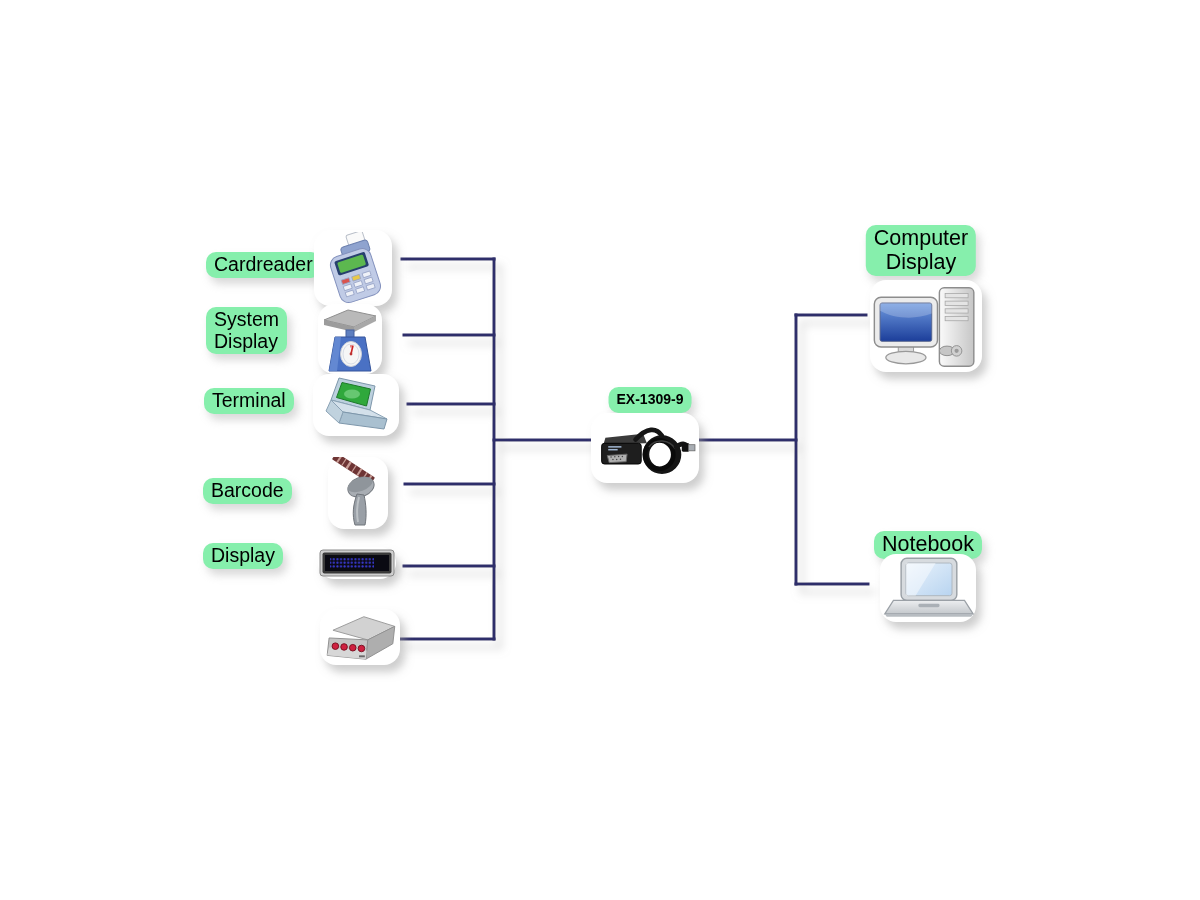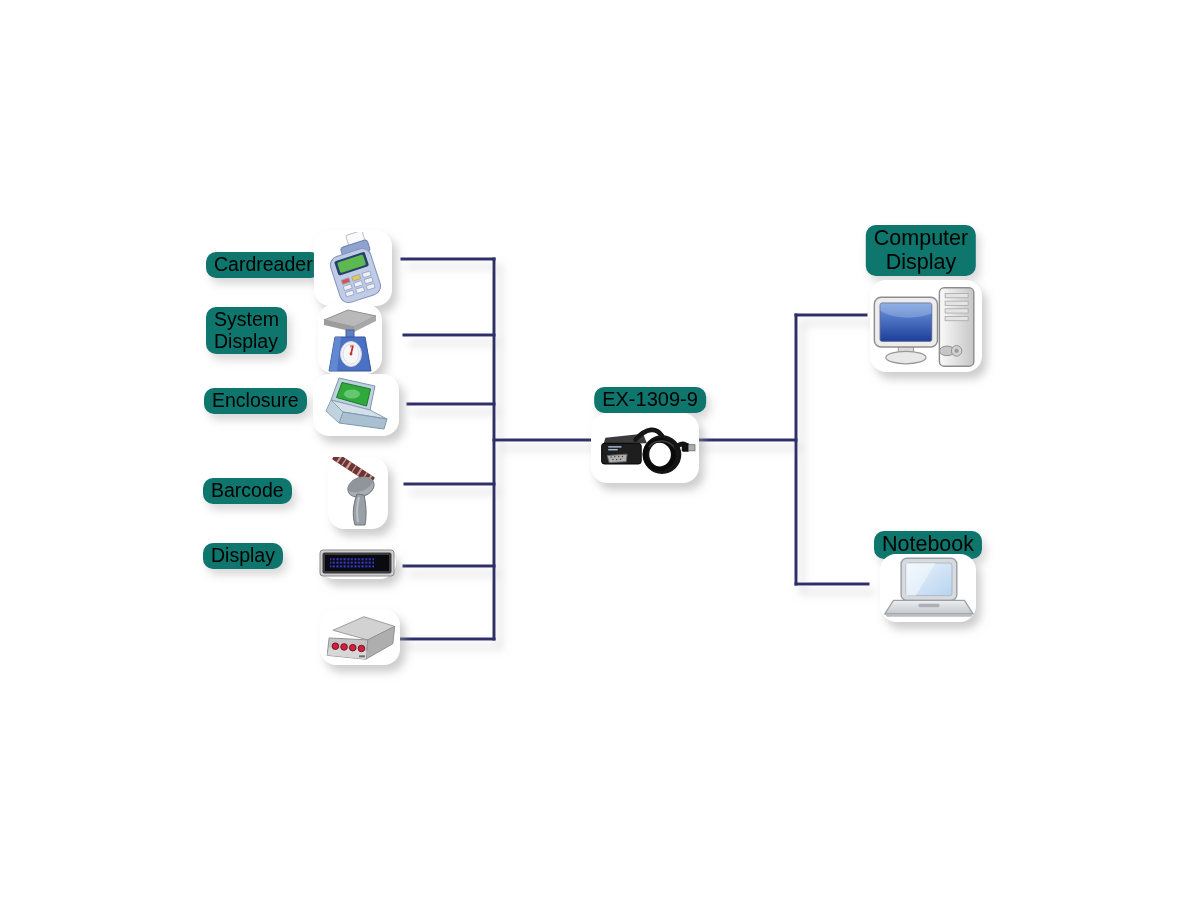--- a/index.html
+++ b/index.html
@@ -2,27 +2,27 @@
 <html><head>
 <meta charset="utf-8">
 <style>
   html,body{margin:0;padding:0;background:#fff;}
   .canvas{position:relative;width:1200px;height:900px;background:#ffffff;overflow:hidden;
           font-family:"Liberation Sans",sans-serif;color:#000;}
   .wires{position:absolute;left:0;top:0;}
   .sticker{position:absolute;background:#fff;border-radius:16px;
            box-shadow:5px 7px 9px rgba(158,158,158,.5);
            display:flex;align-items:center;justify-content:center;}
-  .lbl{position:absolute;background:#0f766e;border-radius:10px;padding:2px 8px;
+  .lbl{position:absolute;background:#86efac;border-radius:10px;padding:2px 8px;
        box-shadow:4px 6px 8px rgba(165,165,165,.42);
        font-size:19.5px;line-height:21.5px;white-space:nowrap;}
   .lbl span{display:block;}
   .center{transform:translateX(-50%);text-align:center;}
   .big{font-size:21.5px;line-height:23.5px;}
-  .bold{font-weight:normal;font-size:20px;text-align:right;}
+  .bold{font-weight:bold;font-size:14px;text-align:right;}
 </style>
 </head>
 <body>
 
 <div class="canvas">
 
   <svg class="wires" width="1200" height="900">
     <defs>
       <filter id="lsh" x="-30%" y="-30%" width="160%" height="160%">
         <feDropShadow dx="6" dy="8" stdDeviation="4" flood-color="#c9c9c9" flood-opacity="0.8"></feDropShadow>
@@ -44,21 +44,21 @@
   </svg>
 
   <div class="lbl" style="left:206px;top:252px">
     <span>Cardreader</span>
   </div>
   <div class="lbl" style="left:206px;top:307px">
     <span>System</span>
     <span>Display</span>
   </div>
   <div class="lbl" style="left:204px;top:388px">
-    <span>Enclosure</span>
+    <span>Terminal</span>
   </div>
   <div class="lbl" style="left:203px;top:478px">
     <span>Barcode</span>
   </div>
   <div class="lbl" style="left:203px;top:543px">
     <span>Display</span>
   </div>
 
   <div class="lbl bold center" style="left:650px;top:387px">
     <span>EX-1309-9</span>

